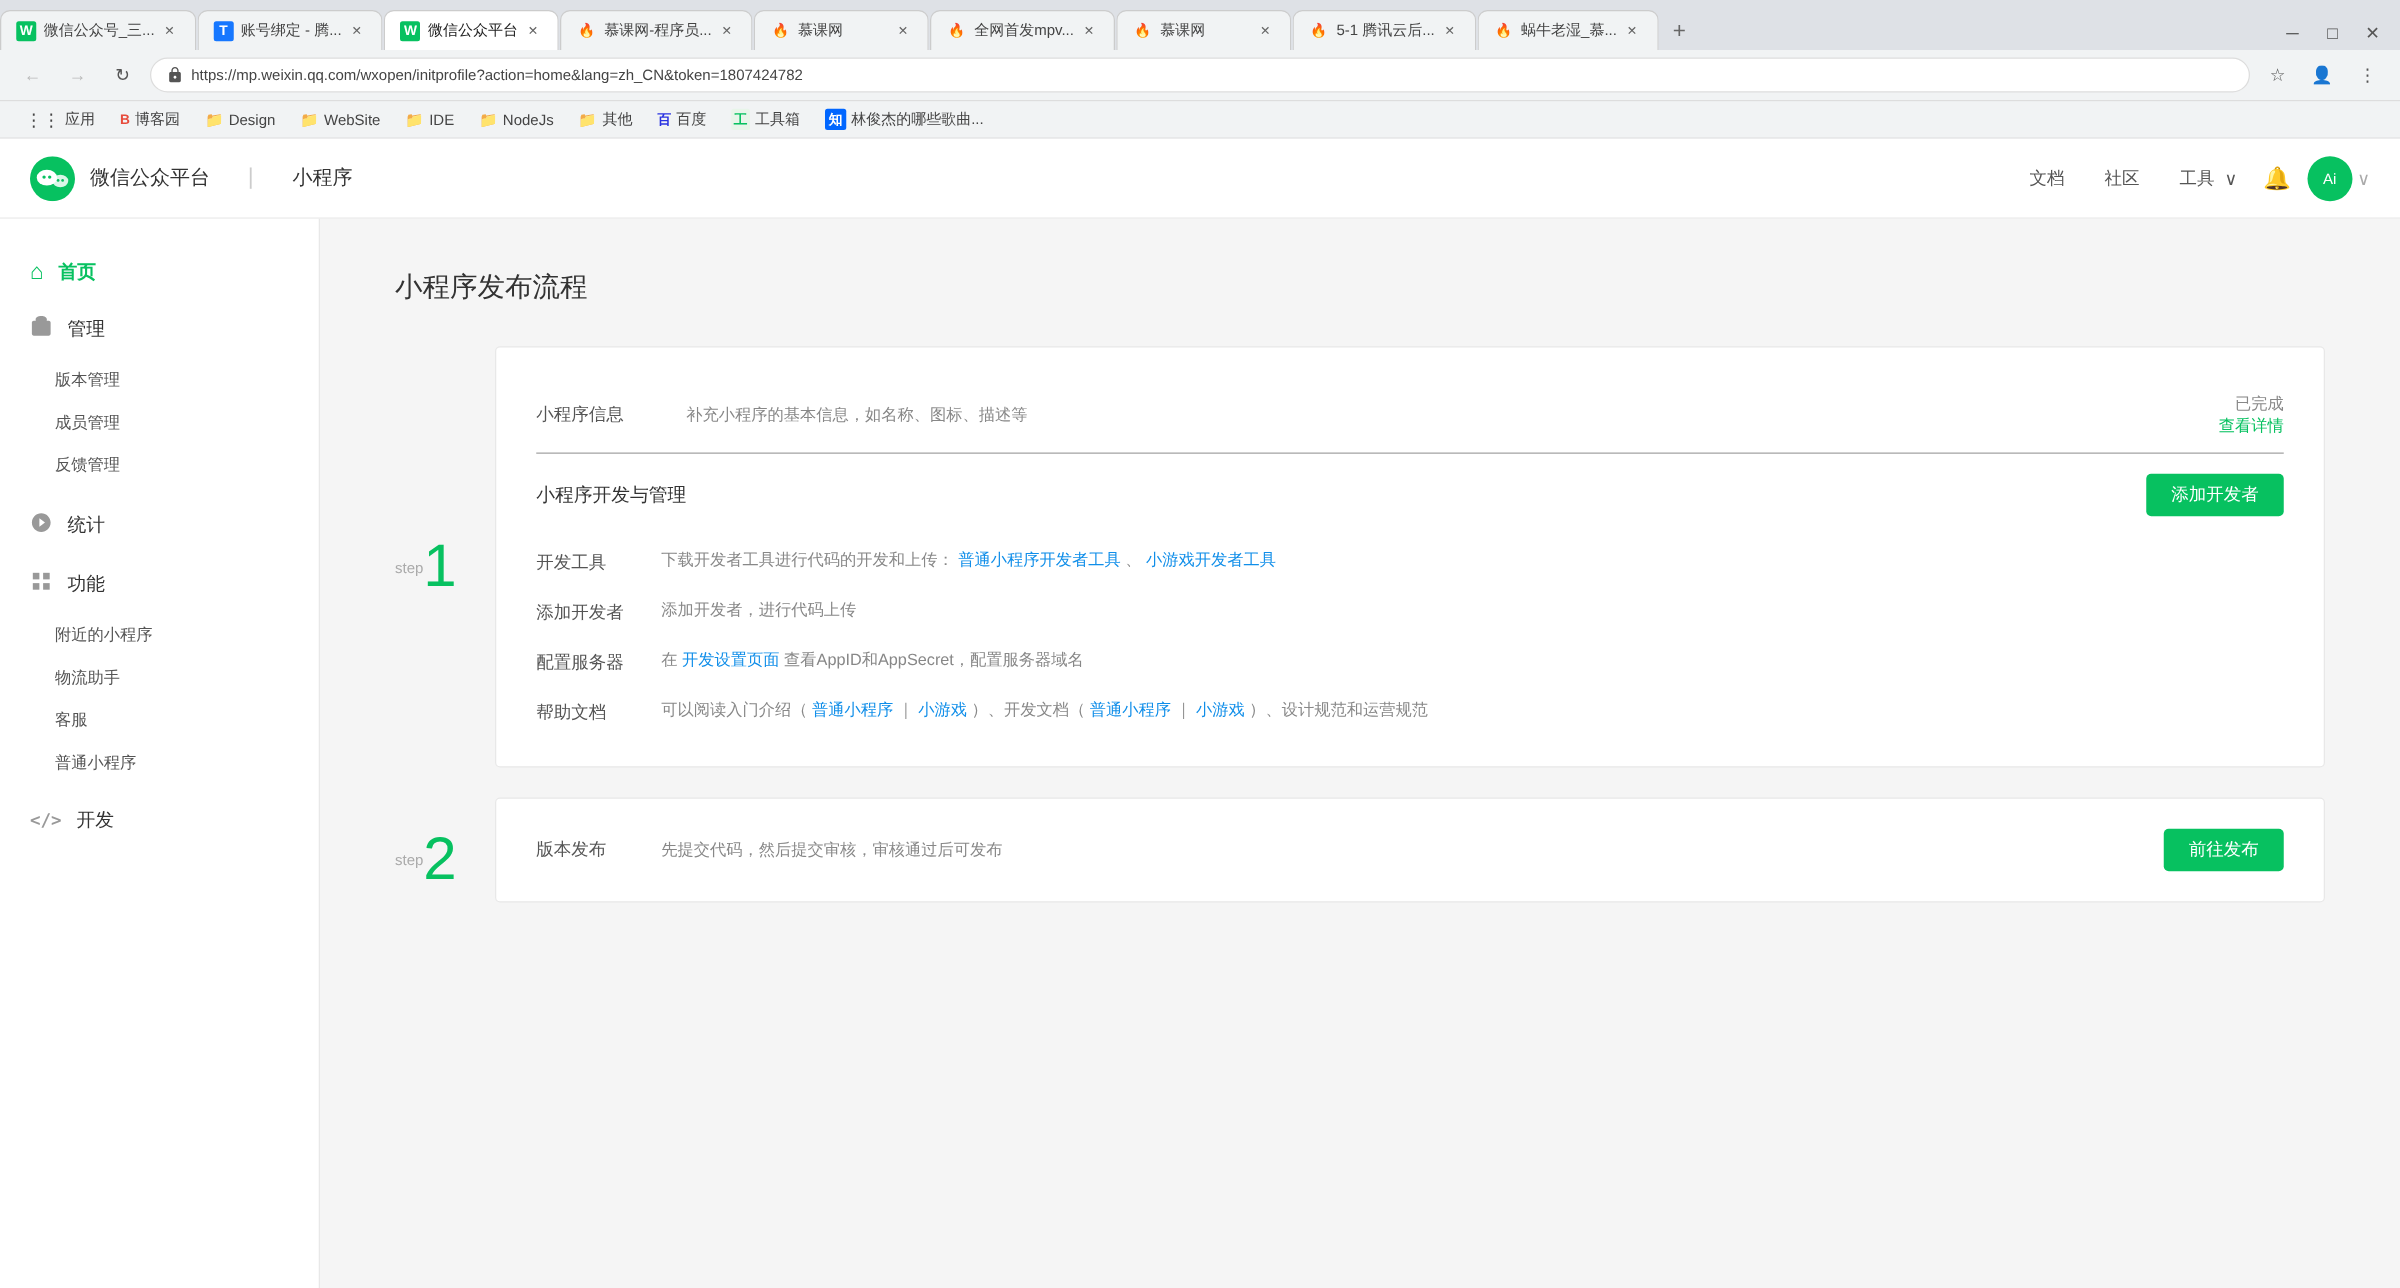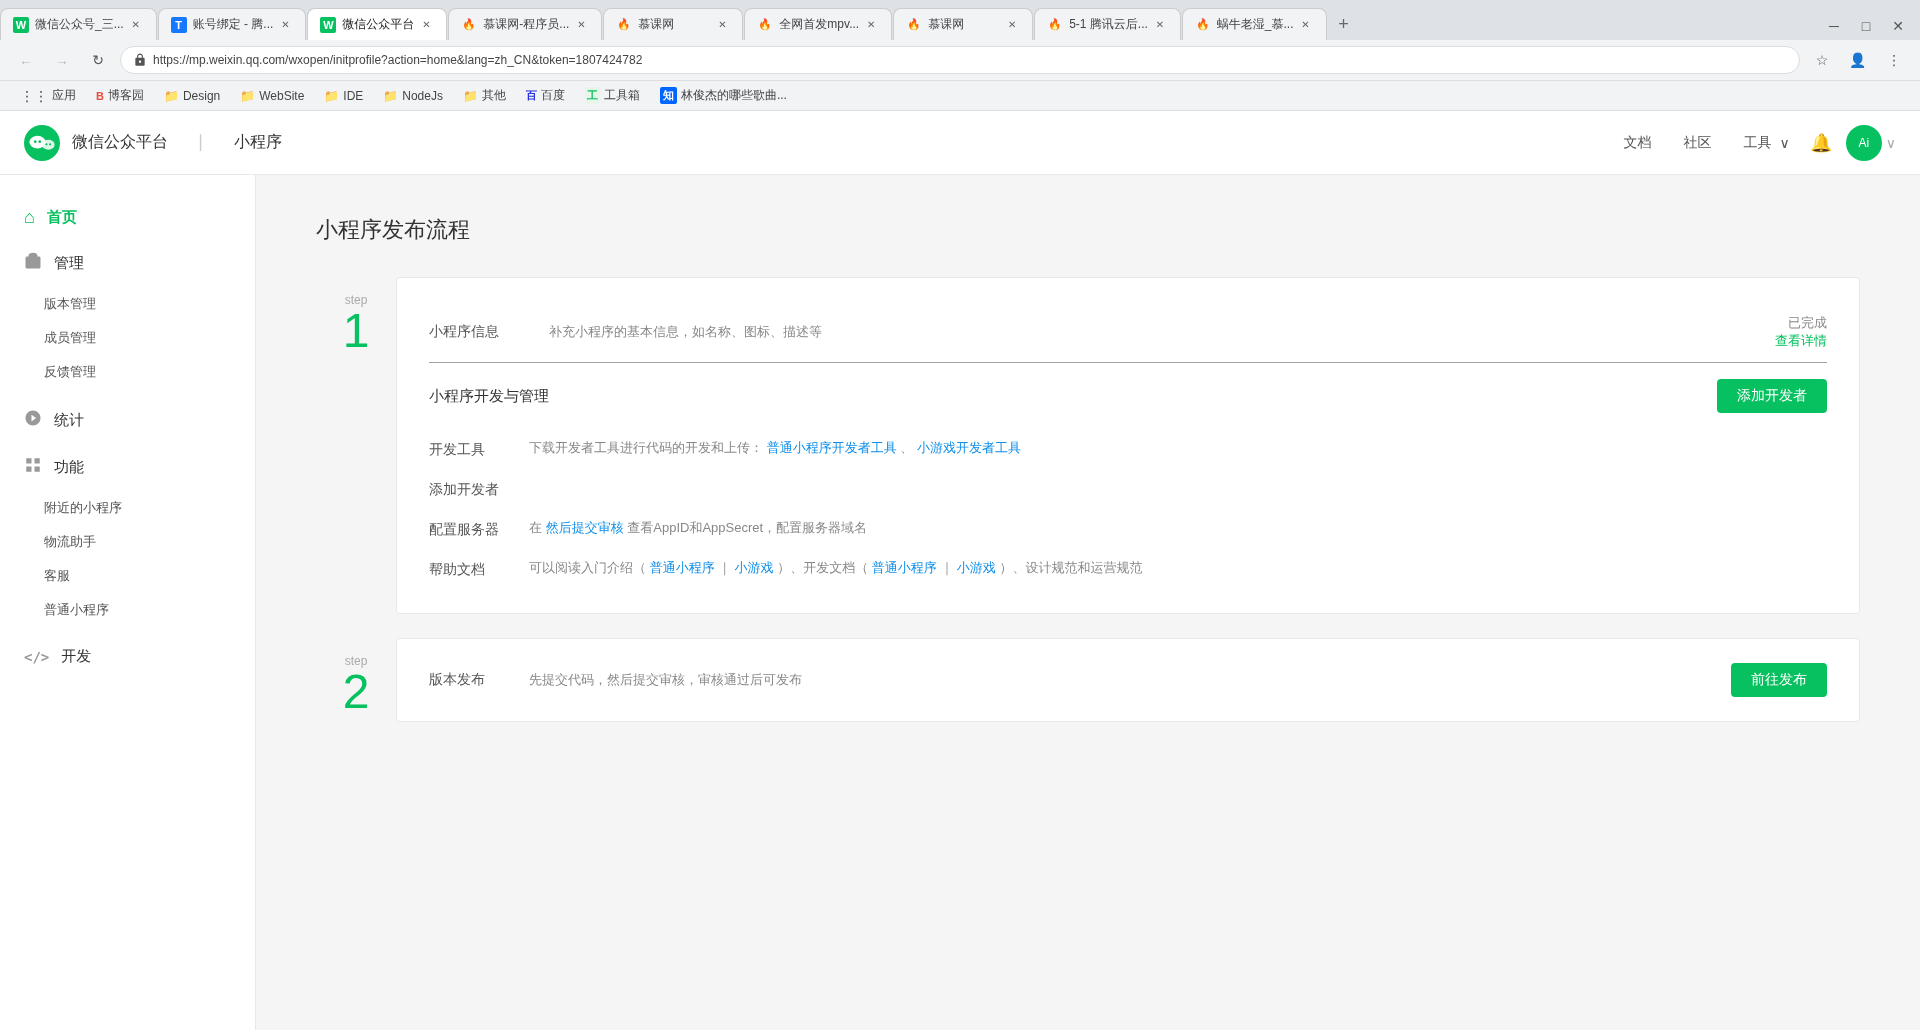--- a/index.html
+++ b/index.html
@@ -53,21 +53,21 @@
     .sidebar-icon.active-icon { color: #07c160; }
     .sidebar-sub { padding-left: 44px; }
     .sidebar-sub-item { padding: 8px 0; font-size: 13px; color: #555; cursor: pointer; }
 
     
     .main-content { flex: 1; padding: 40px 60px; background: #f5f5f5; }
     .page-title { font-size: 22px; color: #333; margin-bottom: 32px; font-weight: 500; }
 
     
     .step-block { display: flex; gap: 0; margin-bottom: 24px; }
-    .step-number-col { width: 80px; flex-shrink: 0; display: flex; flex-direction: column; align-items: center; padding-top: 16px; }
+    .step-number-col { width: 80px; flex-shrink: 0; display: flex; flex-direction: row; align-items: center; padding-top: 16px; }
     .step-text { font-size: 12px; color: #aaa; }
     .step-num { font-size: 48px; color: #07c160; font-weight: 300; line-height: 1; }
     .step-card { flex: 1; background: #fff; border: 1px solid #e8e8e8; border-radius: 4px; padding: 24px 32px; }
 
     
     .info-row { display: flex; align-items: center; padding: 12px 0; border-bottom: 1px solid #a3a3a3; }
     .info-label { width: 120px; color: #555; font-size: 14px; flex-shrink: 0; }
     .info-value { color: #888; font-size: 13px; flex: 1; }
     .info-status { margin-left: auto; text-align: right; }
     .status-done { color: #888; font-size: 13px; }
@@ -334,27 +334,28 @@
                 <div class="dev-value">
                   <span>下载开发者工具进行代码的开发和上传：</span>
                   <a class="link-blue">普通小程序开发者工具</a>
                   <span>、</span>
                   <a class="link-blue">小游戏开发者工具</a>
                 </div>
               </div>
 
               <div class="dev-row">
                 <span class="dev-label">添加开发者</span>
+                <span class="dev-value">添加开发者，进行代码上传</span>
               </div>
 
               <div class="dev-row">
                 <span class="dev-label">配置服务器</span>
                 <div class="dev-value">
                   <span>在</span>
-                  <a class="link-blue">然后提交审核</a>
+                  <a class="link-blue">开发设置页面</a>
                   <span>查看AppID和AppSecret，配置服务器域名</span>
                 </div>
               </div>
 
               <div class="dev-row">
                 <span class="dev-label">帮助文档</span>
                 <div class="dev-value">
                   <span>可以阅读入门介绍（</span>
                   <a class="link-blue">普通小程序</a>
                   <span>｜</span>

